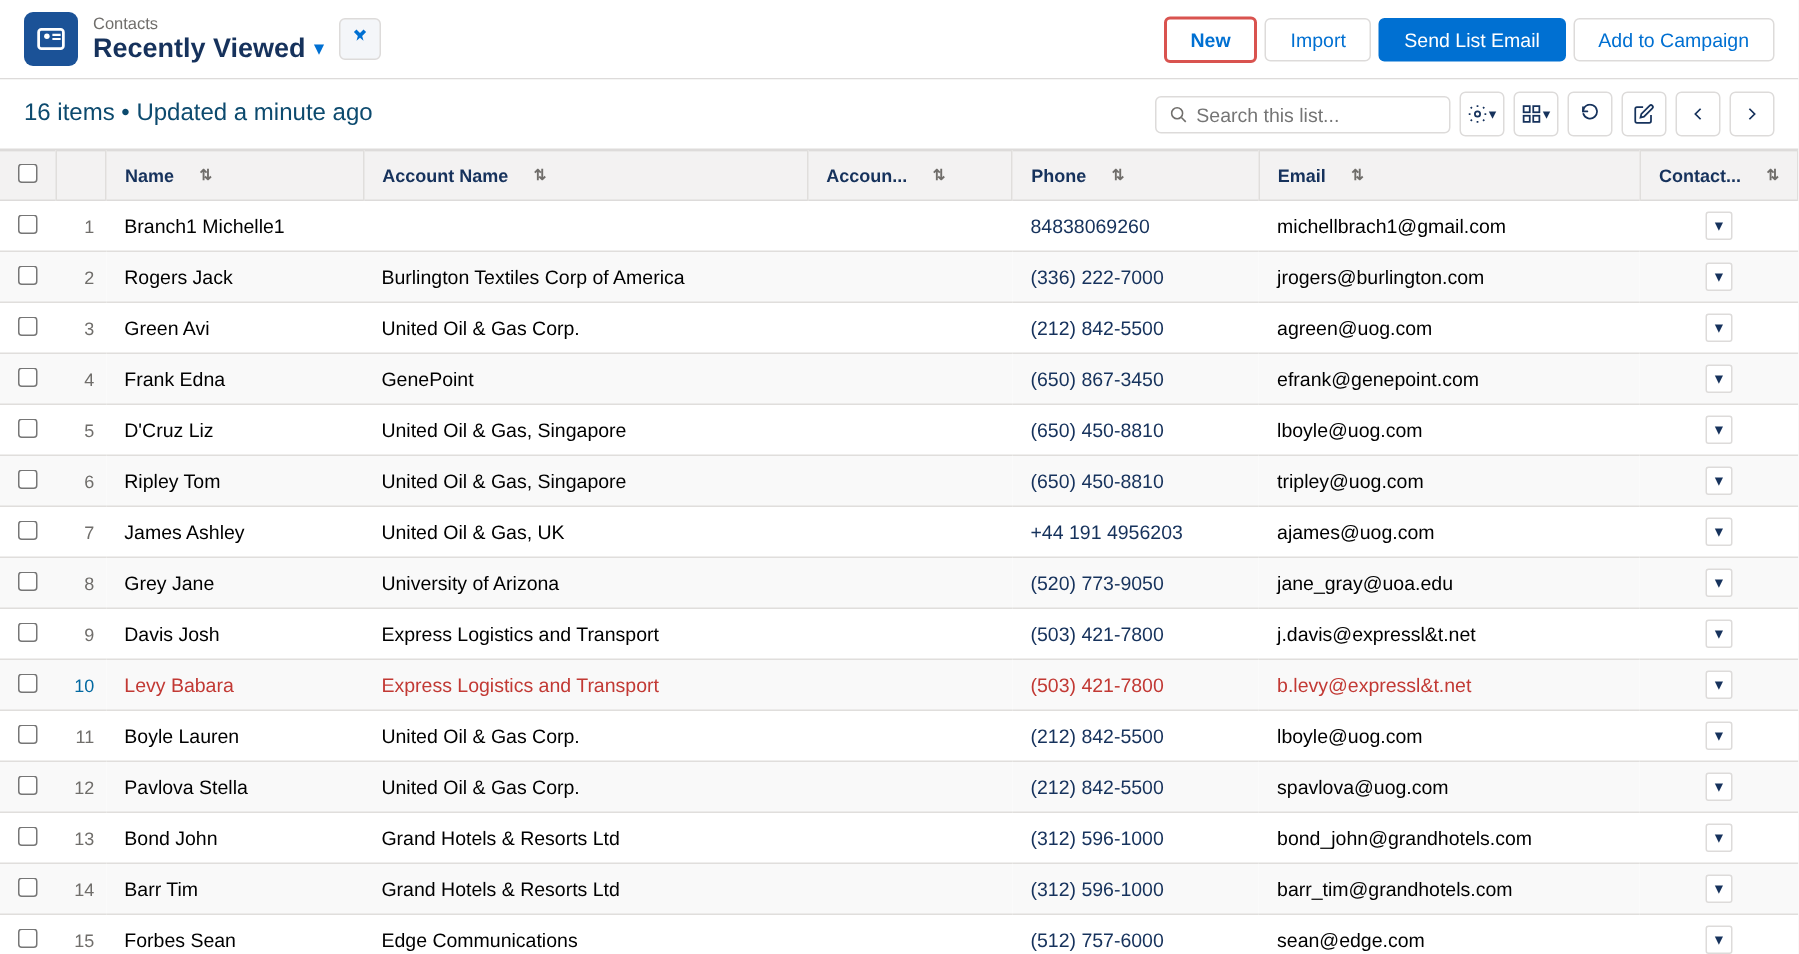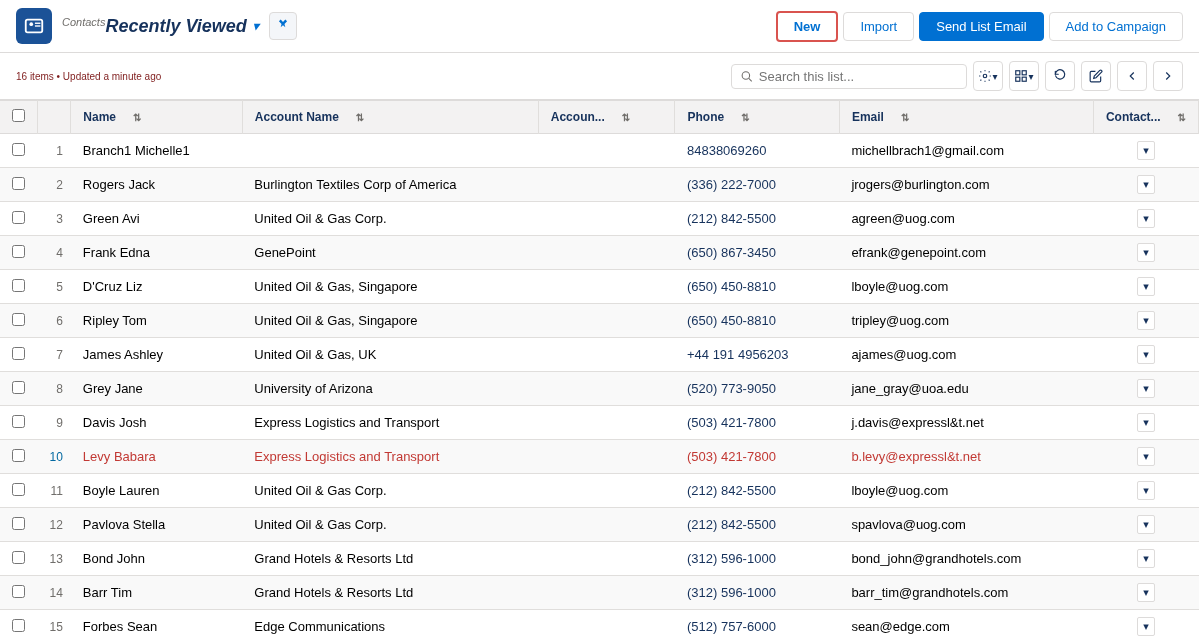--- a/index.html
+++ b/index.html
@@ -27,22 +27,21 @@
       border-radius: 6px;
       display: flex;
       align-items: center;
       justify-content: center;
       color: #fff;
       font-size: 18px;
     }
 
     .header-title-area {
       display: flex;
-      flex-direction: row;
-      font-style: italic;
+      flex-direction: column;
     }
 
     .header-subtitle {
       font-size: 11px;
       color: #706e6b;
     }
 
     .header-title {
       font-size: 18px;
       font-weight: 700;
@@ -103,39 +102,39 @@
     .toolbar {
       background: #fff;
       padding: 8px 16px;
       display: flex;
       align-items: center;
       justify-content: space-between;
       border-bottom: 1px solid #dddbda;
     }
 
     .toolbar-left {
-      font-size: 10px;
-      color: #7f1d1d;
+      font-size: 16px;
+      color: #0c4a6e;
     }
 
     .toolbar-right {
       display: flex;
       align-items: center;
       gap: 6px;
     }
 
     .search-box {
       display: flex;
       align-items: center;
       border: 1px solid #dddbda;
       border-radius: 4px;
       padding: 4px 8px;
       gap: 6px;
       background: #fff;
-      width: 236px;
+      width: 197px;
     }
 
     .search-box input {
       border: none;
       outline: none;
       font-size: 13px;
       color: #16325c;
       width: 100%;
     }
 

